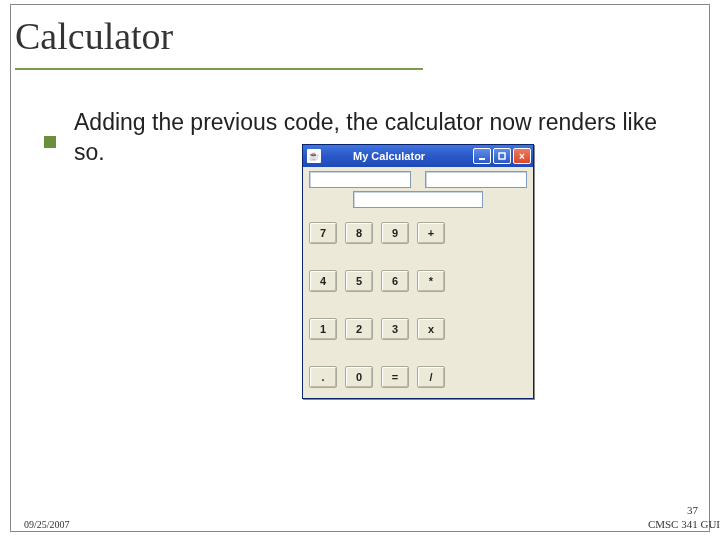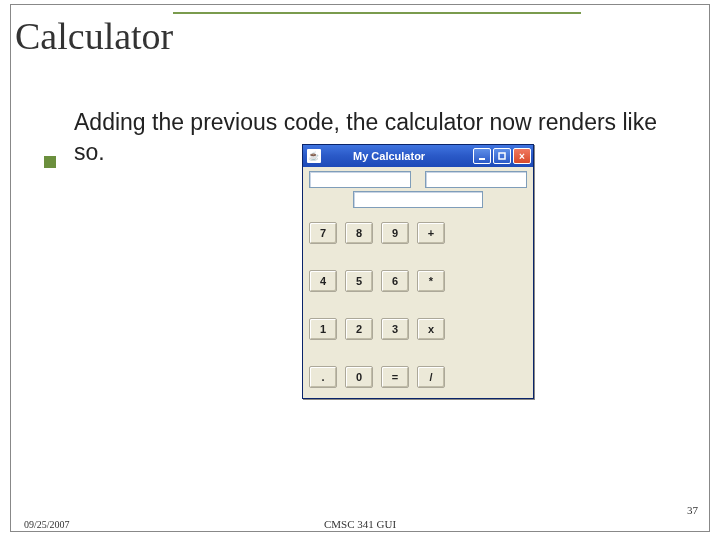--- a/index.html
+++ b/index.html
@@ -18,40 +18,40 @@
     width: 700px;
     height: 528px;
     border: 1px solid #888;
   }
   .title-wrap {
     position: absolute;
     left: 15px;
     top: 8px;
     width: 700px;
     display: flex;
-    flex-direction: row;
+    flex-direction: column;
   }
   .title {
     font-family: "Times New Roman", Times, serif;
     font-size: 38px;
     color: #333;
     padding: 6px 0 6px 0;
   }
   .title-underline {
     width: 408px;
     height: 2px;
     background: #7a9b4d;
     margin-top: 4px;
   }
   .bullet-line {
     position: absolute;
     left: 44px;
     top: 108px;
     display: flex;
-    align-items: flex-end;
+    align-items: center;
     width: 640px;
   }
   .bullet-box {
     width: 12px;
     height: 12px;
     background: #6b8f3d;
     margin-top: 9px;
     margin-right: 18px;
     flex-shrink: 0;
   }
@@ -169,21 +169,21 @@
     bottom: 10px;
     font-size: 10px;
     font-family: "Times New Roman", serif;
     color: #333;
   }
   .footer-center {
     position: absolute;
     left: 0;
     width: 720px;
     bottom: 10px;
-    text-align: center;
+    text-align: right;
     font-size: 11px;
     font-family: "Times New Roman", serif;
     color: #333;
   }
   .footer-page {
     position: absolute;
     right: 22px;
     bottom: 24px;
     font-size: 11px;
     font-family: "Times New Roman", serif;

